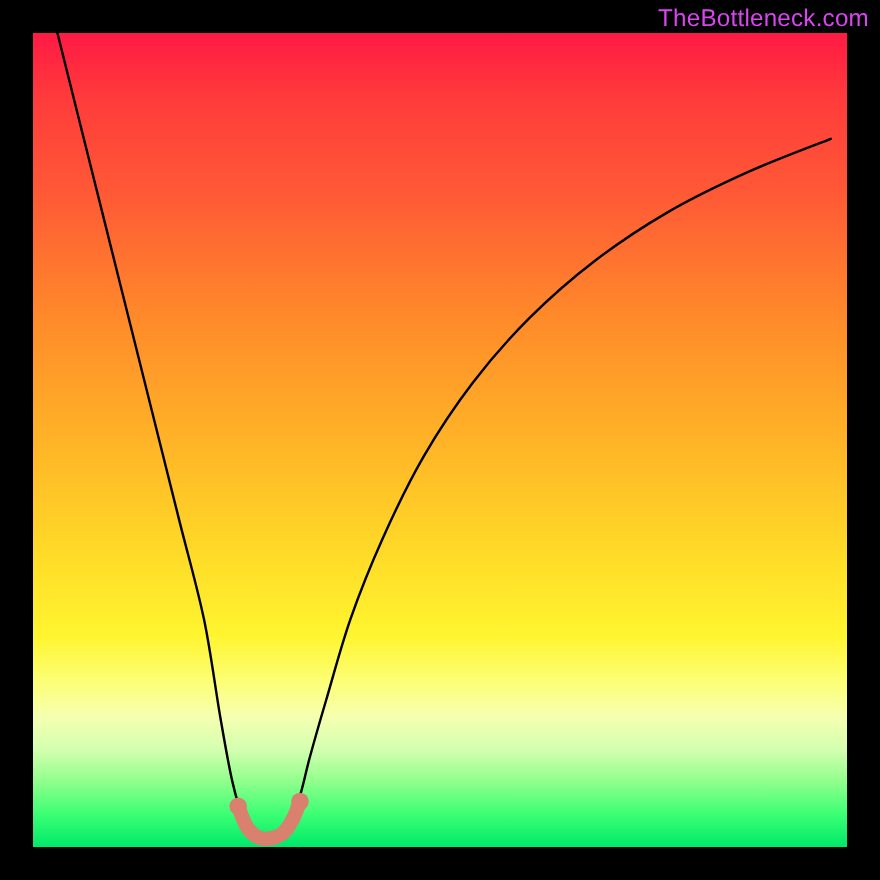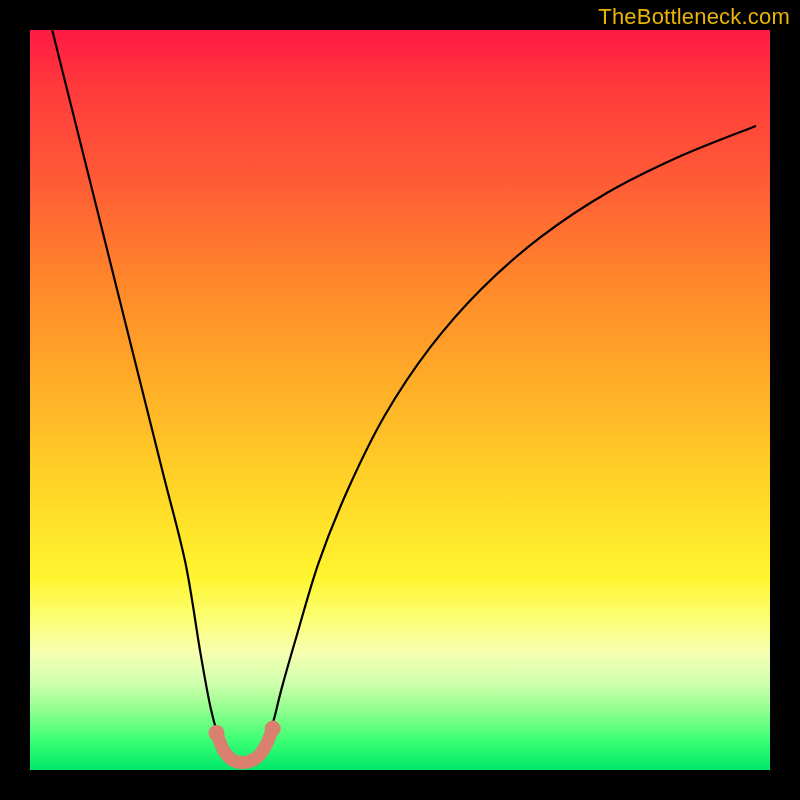--- a/index.html
+++ b/index.html
@@ -29,21 +29,21 @@
       #f6ffb0 84%,
       #d4ffb0 88%,
       #8fff8c 92%,
       #3bff74 96%,
       #00e86a 100%);
   }
   .watermark {
     position: absolute;
     top: 4px;
     right: 10px;
-    color: #eab308;
+    color: #d946ef;
     font-size: 22px;
     font-weight: 500;
     letter-spacing: 0.2px;
     user-select: none;
   }
   svg.curve {
     position: absolute;
     left: 0;
     top: 0;
     width: 740px;

